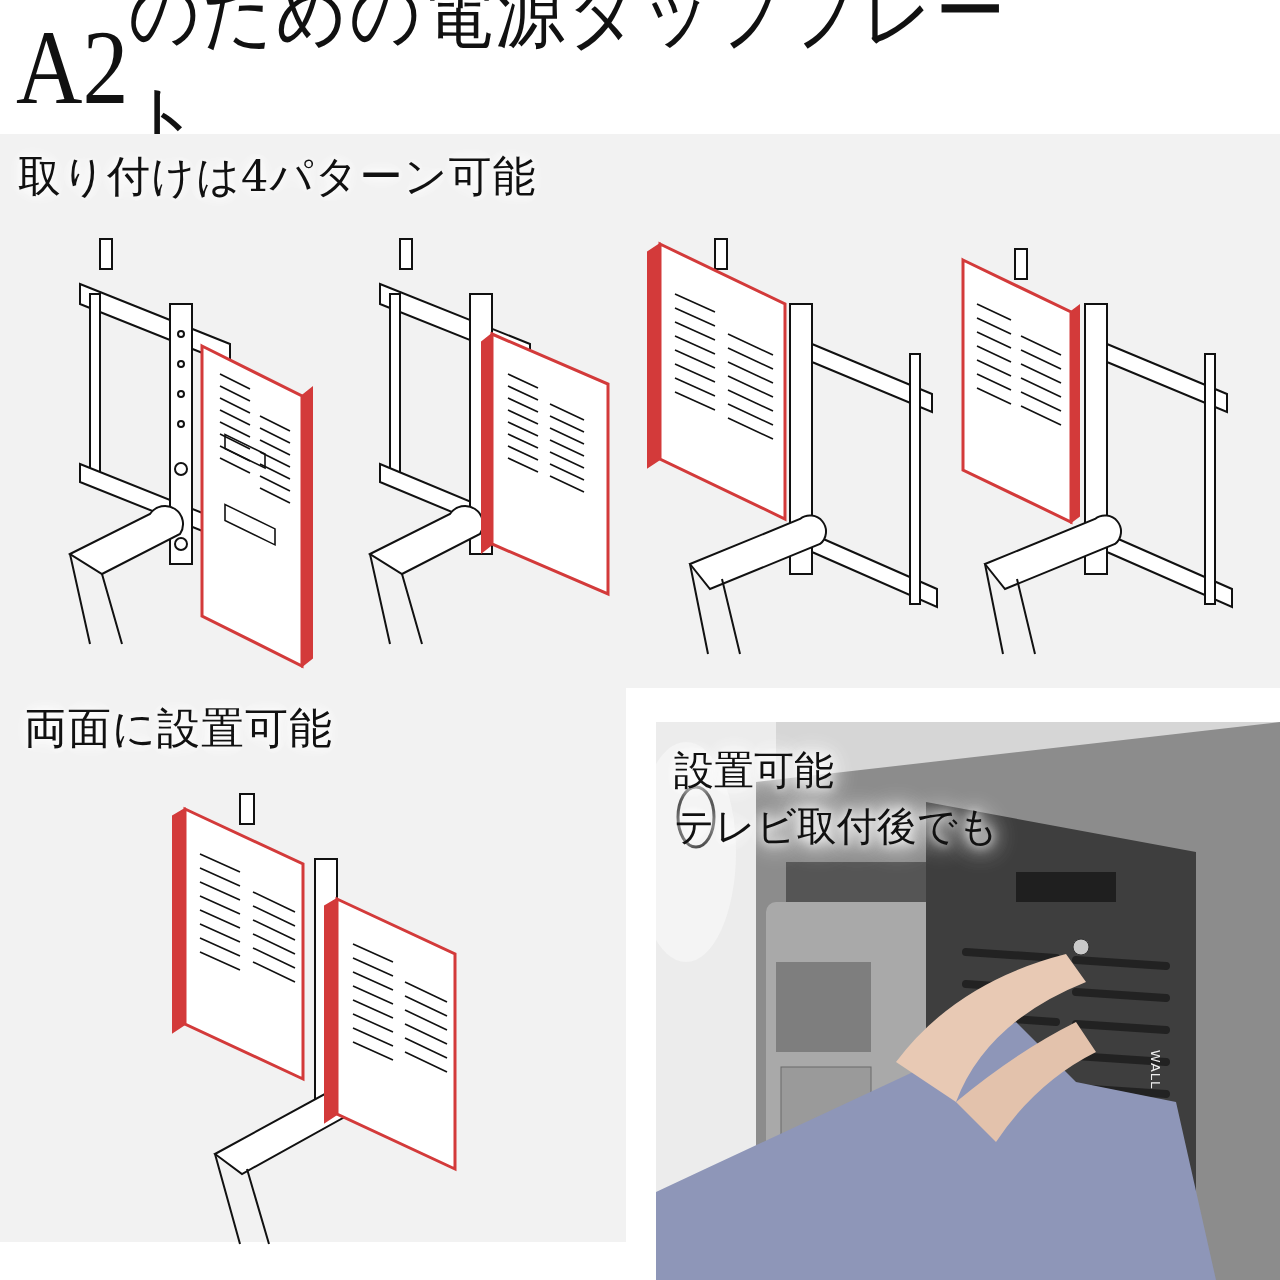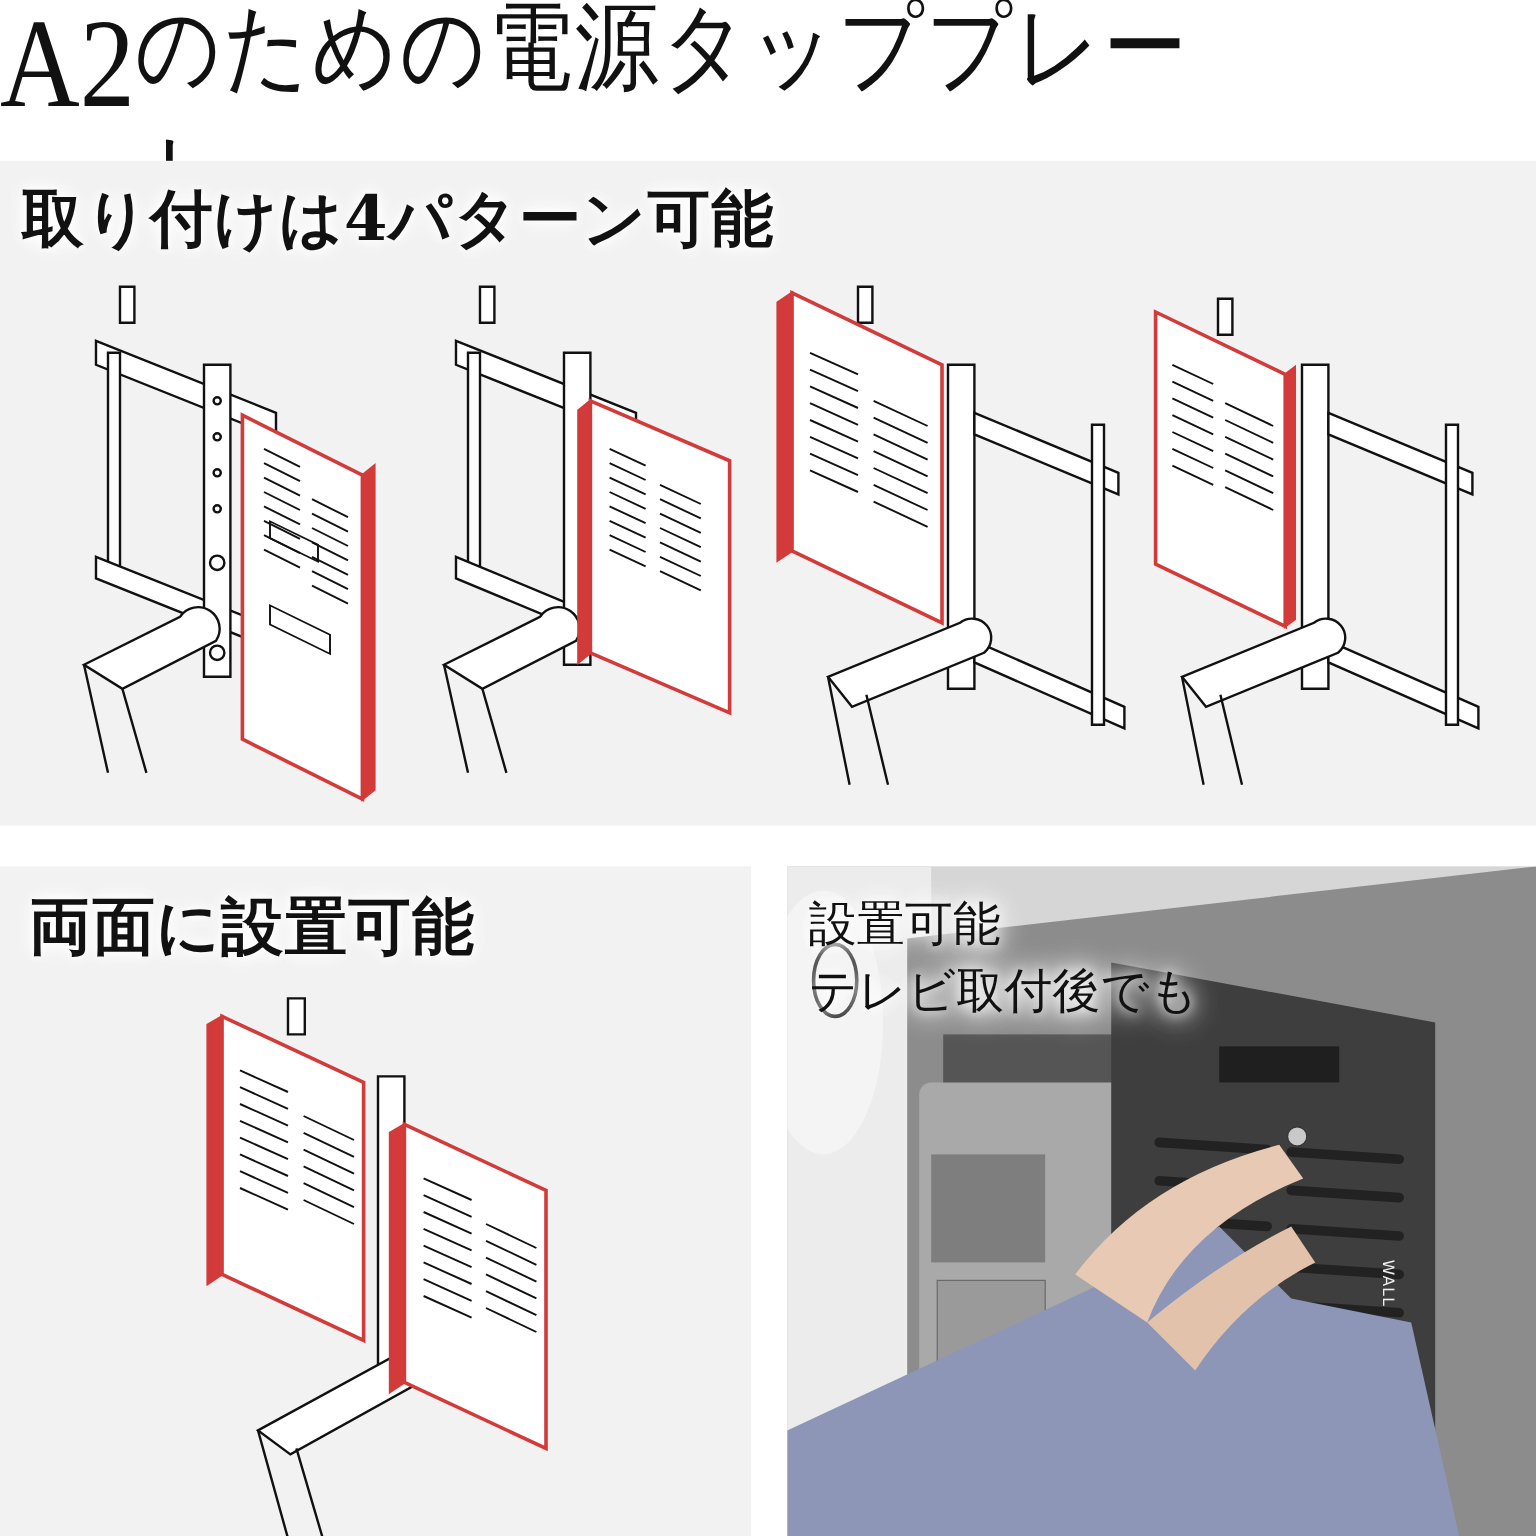--- a/index.html
+++ b/index.html
@@ -1,26 +1,26 @@
 <!DOCTYPE html>
 <html><head>
 <meta charset="utf-8">
 <style>
   html,body{margin:0;padding:0;}
   body{width:1280px;height:1280px;background:#ffffff;position:relative;overflow:hidden;
        font-family:"DejaVu Serif","Liberation Serif",serif;color:#111;}
-  .headline{position:absolute;left:0;top:0;width:1111px;height:133px;display:flex;align-items:flex-start;justify-content:center;}
+  .headline{position:absolute;left:0;top:0;width:1111px;height:133px;display:flex;align-items:center;justify-content:center;padding-left:16px;}
   .headline span{font-family:"Liberation Serif","DejaVu Serif",serif;font-size:70px;letter-spacing:2px;font-weight:400;transform:scaleY(1.15);display:inline-block;}
   .headline .big{font-size:92px;letter-spacing:0;}
   .panel{position:absolute;background:#f2f2f2;}
   #panel-top{left:0;top:134px;width:1280px;height:554px;}
-  #panel-bl{left:0;top:722px;width:626px;height:558px;text-align:right;}
+  #panel-bl{left:0;top:684px;width:626px;height:558px;text-align:right;}
   #panel-br{left:656px;top:722px;width:624px;height:558px;overflow:hidden;
      background:linear-gradient(180deg,#d9d9d9 0%,#cfcfcf 40%,#bdbdbd 100%);}
-  .label{position:absolute;font-size:52px;font-family:"DejaVu Serif",serif;font-weight:700;
+  .label{position:absolute;font-size:43px;font-family:"DejaVu Serif",serif;font-weight:400;
      text-shadow:0 0 8px #fff,0 0 14px #fff,0 0 20px #fff;letter-spacing:1px;white-space:nowrap;}
   svg{position:absolute;overflow:visible;}
   .photo-label{position:absolute;left:18px;top:20px;font-size:40px;line-height:56px;
      text-shadow:0 0 10px #fff,0 0 18px #fff,0 0 26px #fff,0 0 30px #fff;}
 </style>
 </head>
 <body>
 
 <div class="headline">
   <span class="big">A2</span>

